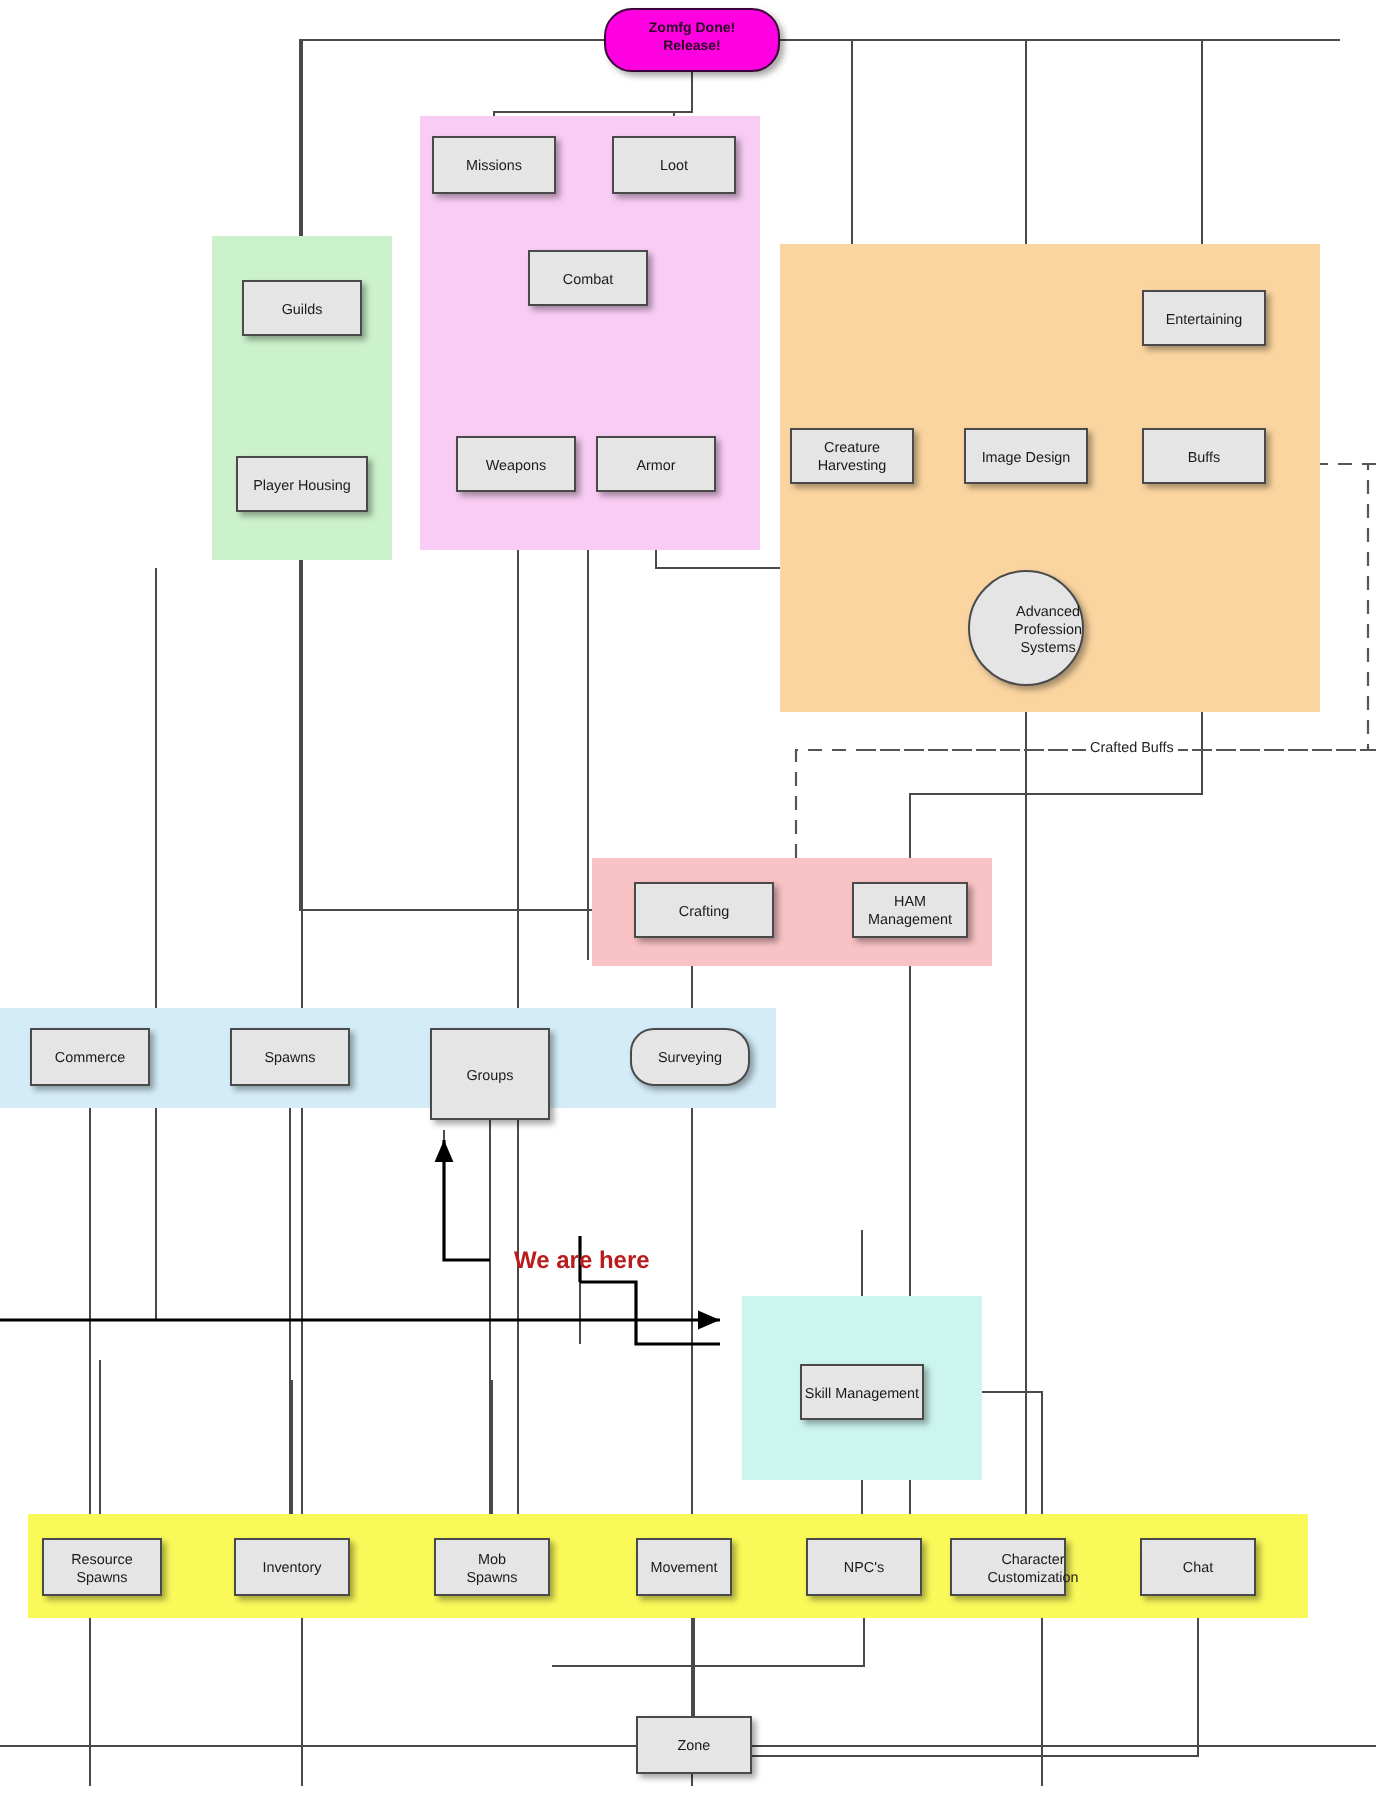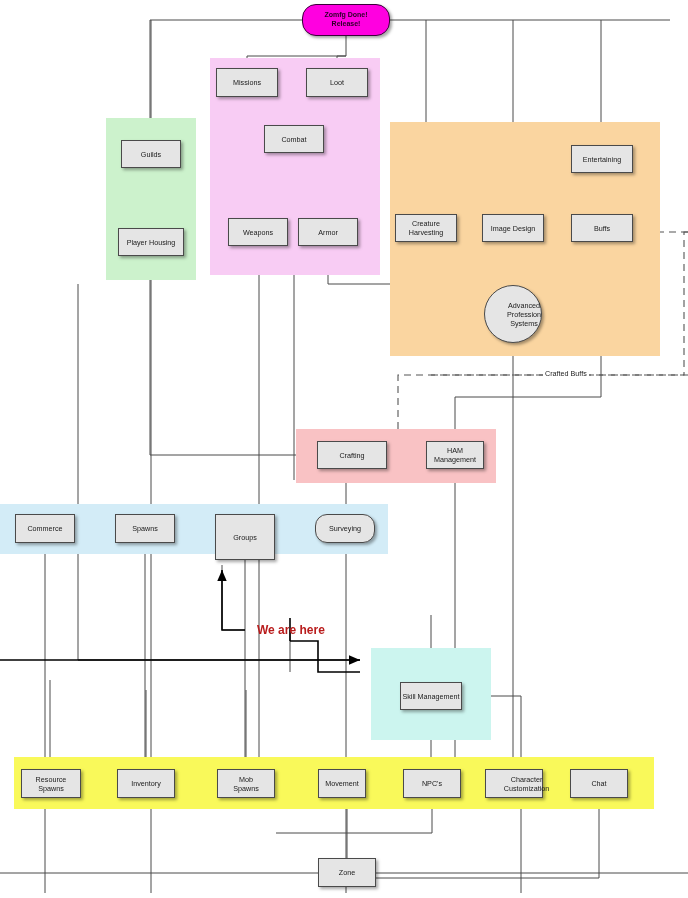--- a/index.html
+++ b/index.html
@@ -179,21 +179,21 @@
       <div class="node" style="left: 217px; top: 769px; width: 58px; height: 29px;">
         <span style="white-space: pre-line;">Mob
 Spawns</span>
       </div>
       <div class="node" style="left: 318px; top: 769px; width: 48px; height: 29px;">
         <span style="white-space: pre-line;">Movement</span>
       </div>
       <div class="node" style="left: 403px; top: 769px; width: 58px; height: 29px;">
         <span style="white-space: pre-line;">NPC's</span>
       </div>
-      <div class="node" style="left: 485px; top: 769px; width: 58px; height: 29px; padding-left: 25px;">
+      <div class="node" style="left: 475px; top: 769px; width: 58px; height: 29px; padding-left: 25px;">
         <span style="white-space: pre-line;">Character
 Customization</span>
       </div>
       <div class="node" style="left: 570px; top: 769px; width: 58px; height: 29px;">
         <span style="white-space: pre-line;">Chat</span>
       </div>
       <div class="node" style="left: 318px; top: 858px; width: 58px; height: 29px;">
         <span style="white-space: pre-line;">Zone</span>
       </div>
     </div>

